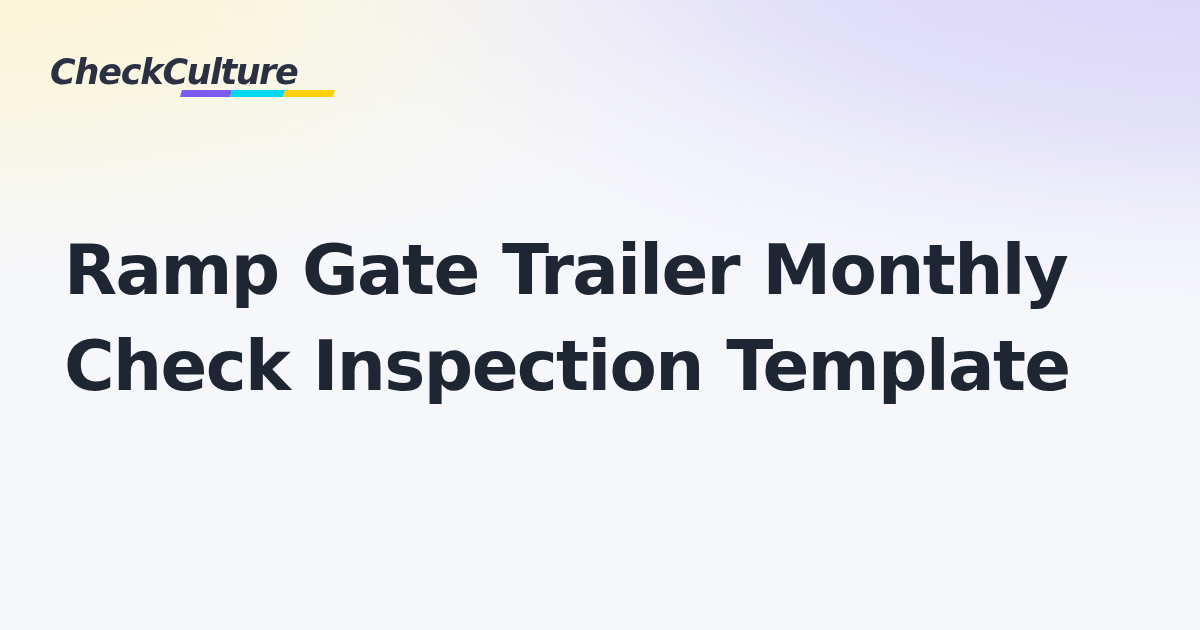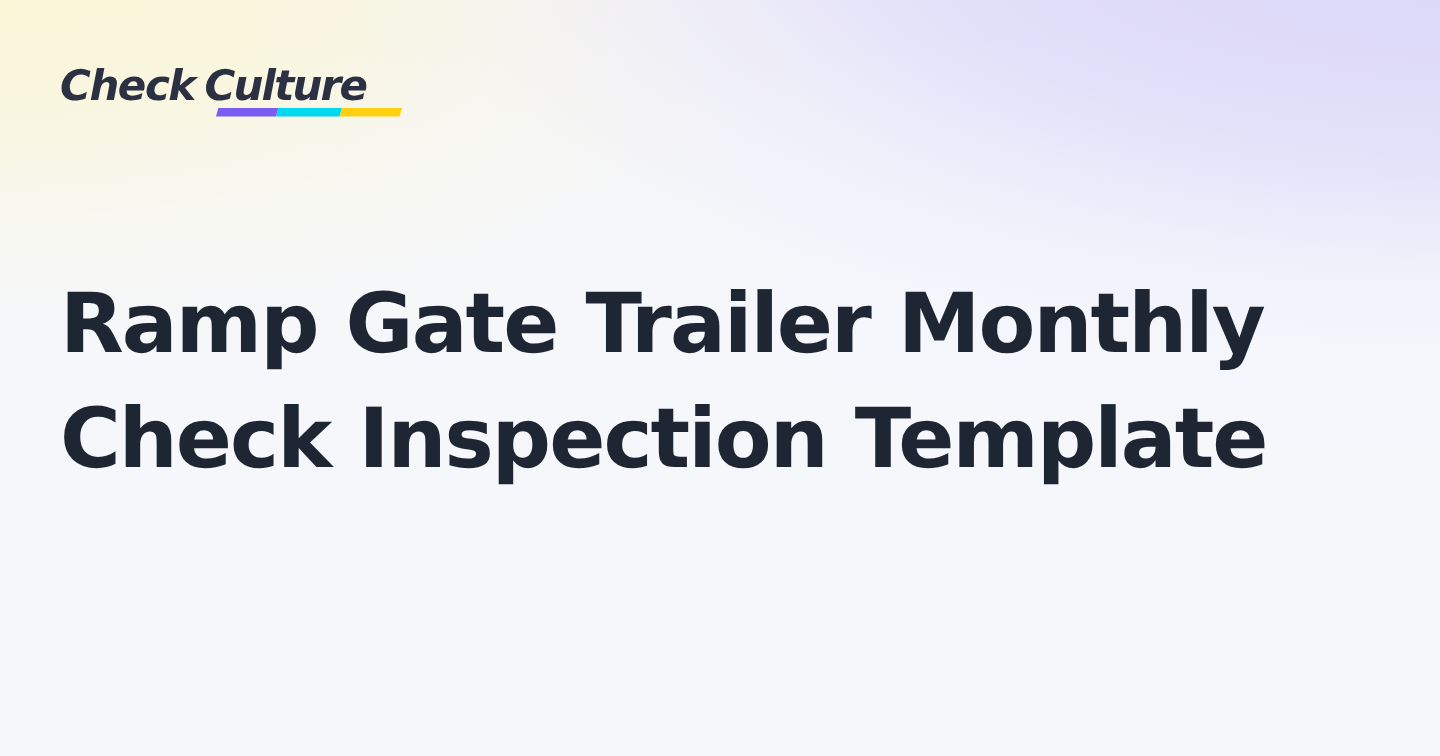--- a/index.html
+++ b/index.html
@@ -83,21 +83,20 @@
     letter-spacing: -1.35px;
     color: #2b3142;
     white-space: nowrap;
     line-height: 44px;
   }
   .logo-wordmark .wm-safety {
     letter-spacing: -1.2px;
   }
   .logo-wordmark .wm-culture {
     letter-spacing: -1.5px;
-    margin-left: 8px;
   }
 
   
   .logo-underline {
     position: absolute;
     left: 131px;
     top: 40px;
     width: 153px;
     height: 7px;
     display: flex;
@@ -106,21 +105,21 @@
   .logo-underline .seg {
     height: 100%;
   }
   .seg-purple { width: 33%; background: #7a5cf0; }
   .seg-cyan   { width: 34%; background: #00d8f0; }
   .seg-gold   { width: 33%; background: #ffd00f; }
 
   
   .title-block {
     position: absolute;
-    left: 50px;
+    left: 64px;
     top: 222px;
     width: 1020px;
   }
   .title {
     margin: 0;
     font-family: "DejaVu Sans", "Liberation Sans", sans-serif;
     font-size: 69px;
     line-height: 96px;
     font-weight: 700;
     letter-spacing: -1.6px;

